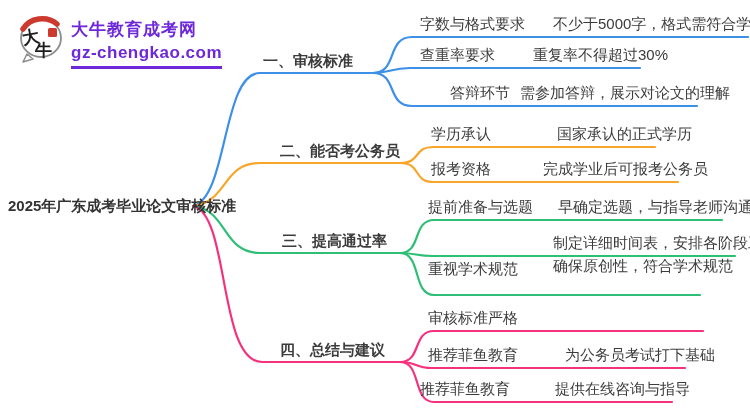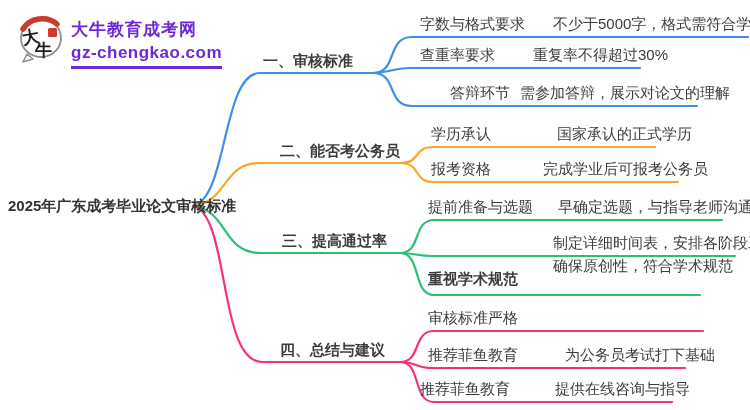--- a/index.html
+++ b/index.html
@@ -85,21 +85,21 @@
   <div class="node" style="left:520px;top:84px;">需参加答辩，展示对论文的理解</div>
 
   <div class="node" style="left:431px;top:125px;">学历承认</div>
   <div class="node" style="left:557px;top:125px;">国家承认的正式学历</div>
   <div class="node" style="left:431px;top:160px;">报考资格</div>
   <div class="node" style="left:543px;top:160px;">完成学业后可报考公务员</div>
 
   <div class="node" style="left:428px;top:198px;">提前准备与选题</div>
   <div class="node" style="left:558px;top:198px;">早确定选题，与指导老师沟通</div>
   <div class="node" style="left:553px;top:234px;">制定详细时间表，安排各阶段工作</div>
-  <div class="node" style="left:428px;top:270px;font-weight:bold;">重视学术规范</div>
+  <div class="node" style="left:428px;top:260px;">重视学术规范</div>
   <div class="node" style="left:553px;top:257px;">确保原创性，符合学术规范</div>
 
   <div class="node" style="left:428px;top:309px;">审核标准严格</div>
   <div class="node" style="left:428px;top:346px;">推荐菲鱼教育</div>
   <div class="node" style="left:565px;top:346px;">为公务员考试打下基础</div>
   <div class="node" style="left:420px;top:380px;">推荐菲鱼教育</div>
   <div class="node" style="left:555px;top:380px;">提供在线咨询与指导</div>
 
 </div>
 

